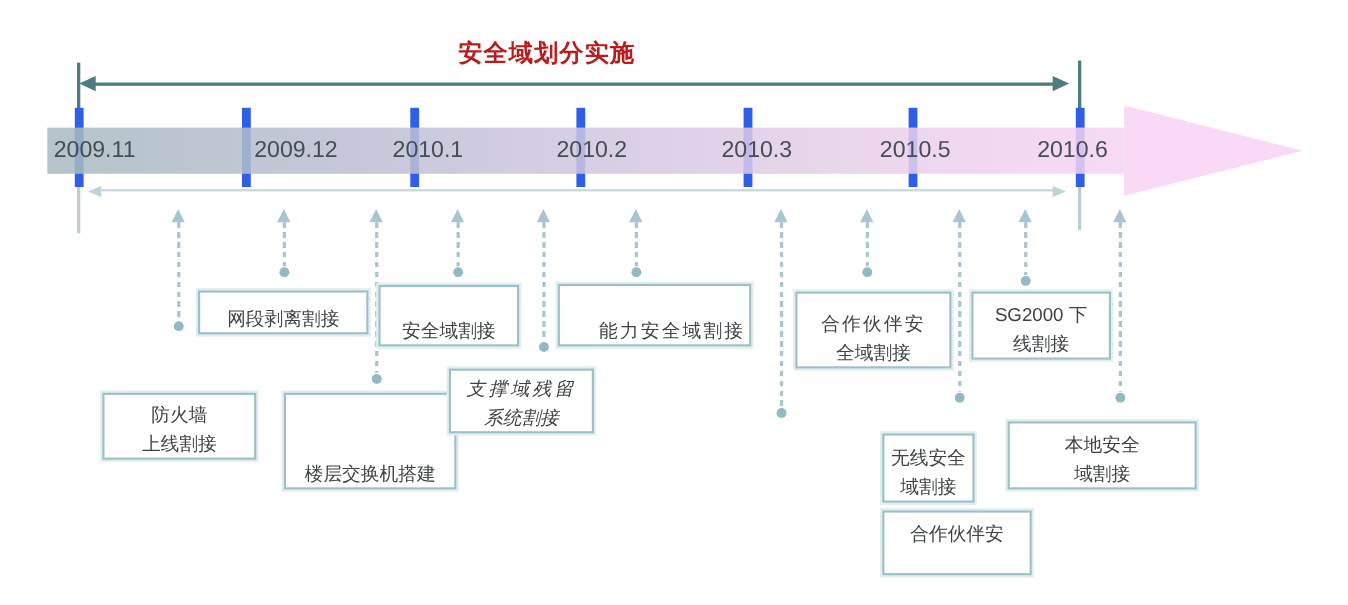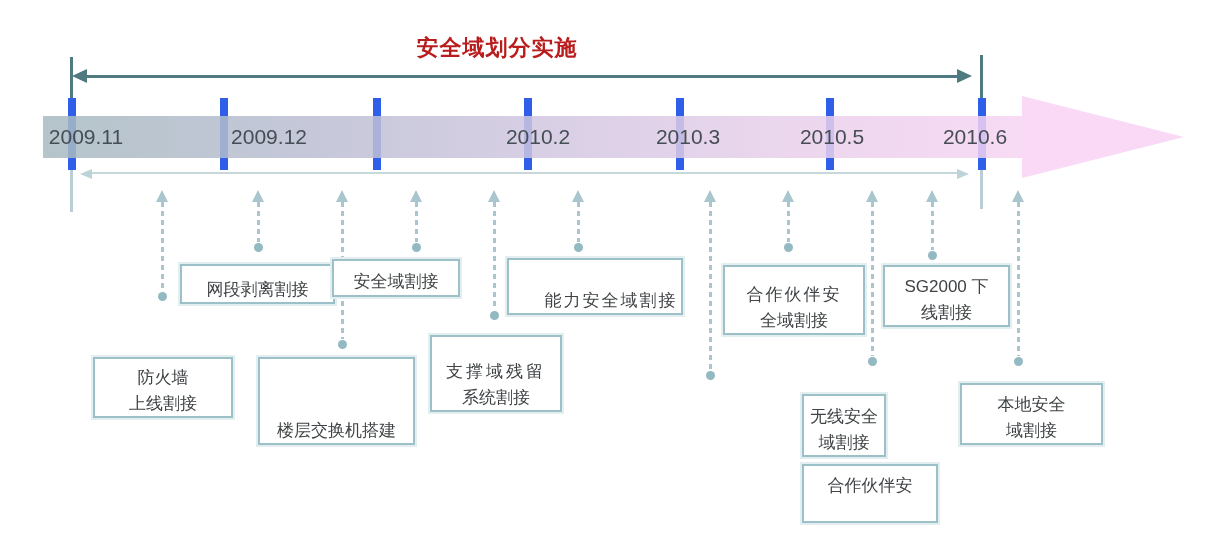--- a/index.html
+++ b/index.html
@@ -66,20 +66,21 @@
   <div class="tick" style="left:524px;"></div>
   <div class="tick" style="left:676px;"></div>
   <div class="tick" style="left:826px;"></div>
   <div class="tick" style="left:978px;"></div>
 
   <div class="band"></div>
   <div class="band-tip"></div>
 
   <div class="date" style="left:21px;">2009.11</div>
   <div class="date" style="left:177px;text-align:right;">2009.12</div>
+  <div class="date" style="left:324px;">2010.1</div>
   <div class="date" style="left:473px;">2010.2</div>
   <div class="date" style="left:623px;">2010.3</div>
   <div class="date" style="left:767px;">2010.5</div>
   <div class="date" style="left:910px;">2010.6</div>
 
   <div class="rarrow"></div>
   <div class="rhead l"></div>
   <div class="rhead r"></div>
 
   <div class="conn" style="left:155px;height:111px;">
@@ -141,24 +142,24 @@
   <div class="mbox" style="left:93px;top:317px;width:140px;height:61px;margin-top:40px;">
     <span>防火墙</span>
     <span>上线割接</span>
   </div>
   <div class="mbox" style="left:180px;top:264px;width:155px;height:40px;">
     <span>网段剥离割接</span>
   </div>
   <div class="mbox" style="left:258px;top:357px;width:157px;height:88px;">
     <span>楼层交换机搭建</span>
   </div>
-  <div class="mbox" style="left:332px;top:259px;width:128px;height:38px;font-family:Liberation Mono, monospace;">
+  <div class="mbox" style="left:344px;top:259px;width:128px;height:56px;">
     <span>安全域割接</span>
   </div>
-  <div class="mbox" style="left:430px;top:335px;width:132px;height:77px;">
+  <div class="mbox" style="left:408px;top:335px;width:132px;height:59px;font-style:italic;">
     <span class="ls3">支撑域残留</span>
     <span>系统割接</span>
   </div>
   <div class="mbox" style="left:507px;top:258px;width:176px;height:57px;padding-left:32px;">
     <span class="ls2">能力安全域割接</span>
   </div>
   <div class="mbox" style="left:723px;top:265px;width:142px;height:70px;">
     <span class="ls2">合作伙伴安</span>
     <span>全域割接</span>
   </div>
@@ -166,18 +167,18 @@
     <span>SG2000 下</span>
     <span>线割接</span>
   </div>
   <div class="mbox" style="left:802px;top:394px;width:84px;height:63px;">
     <span>无线安全</span>
     <span>域割接</span>
   </div>
   <div class="mbox top" style="left:802px;top:464px;width:136px;height:59px;">
     <span>合作伙伴安</span>
   </div>
-  <div class="mbox" style="left:960px;top:383px;width:143px;height:62px;">
+  <div class="mbox" style="left:916px;top:383px;width:172px;height:62px;">
     <span>本地安全</span>
     <span>域割接</span>
   </div>
 
 </div>
 
 </body></html>

